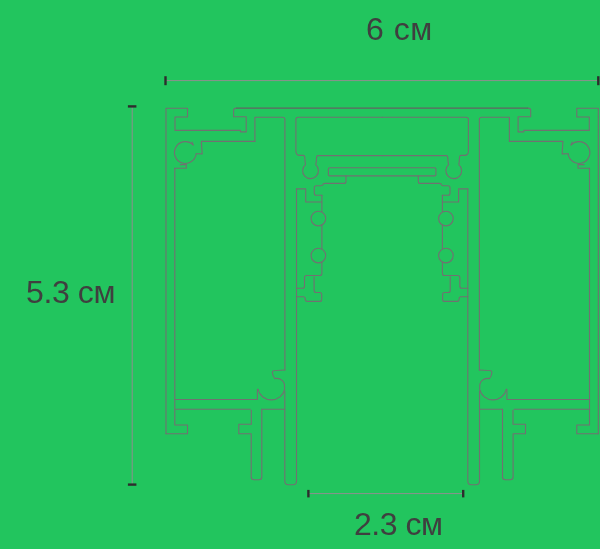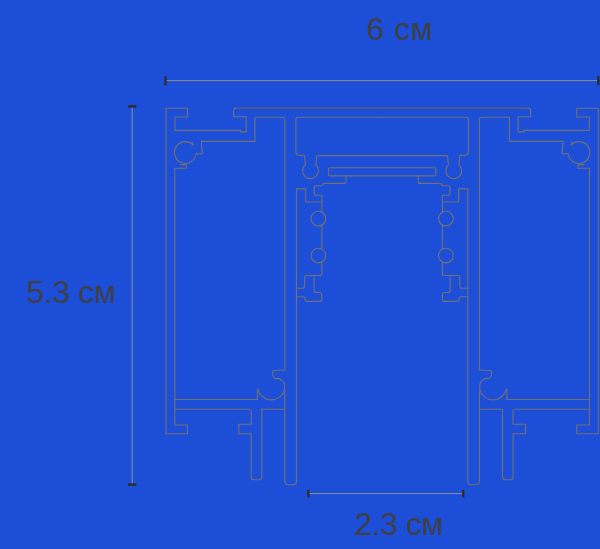--- a/index.html
+++ b/index.html
@@ -1,16 +1,16 @@
 <!DOCTYPE html>
 <html><head>
 <meta charset="utf-8">
 <style>
   html,body{margin:0;padding:0;background:#ffffff;}
-  .page{position:relative;width:600px;height:549px;background:#1d4ed8;overflow:hidden;
+  .page{position:relative;width:600px;height:549px;background:#22c55e;overflow:hidden;
         font-family:"Liberation Sans", sans-serif;}
   svg{position:absolute;left:0;top:0;}
   .dim{fill:#3f3f3f;font-size:32px;letter-spacing:0.5px;}
 </style>
 </head>
 <body>
 <div class="page">
 <svg width="600" height="549" viewBox="0 0 600 549">
   <defs>
 

